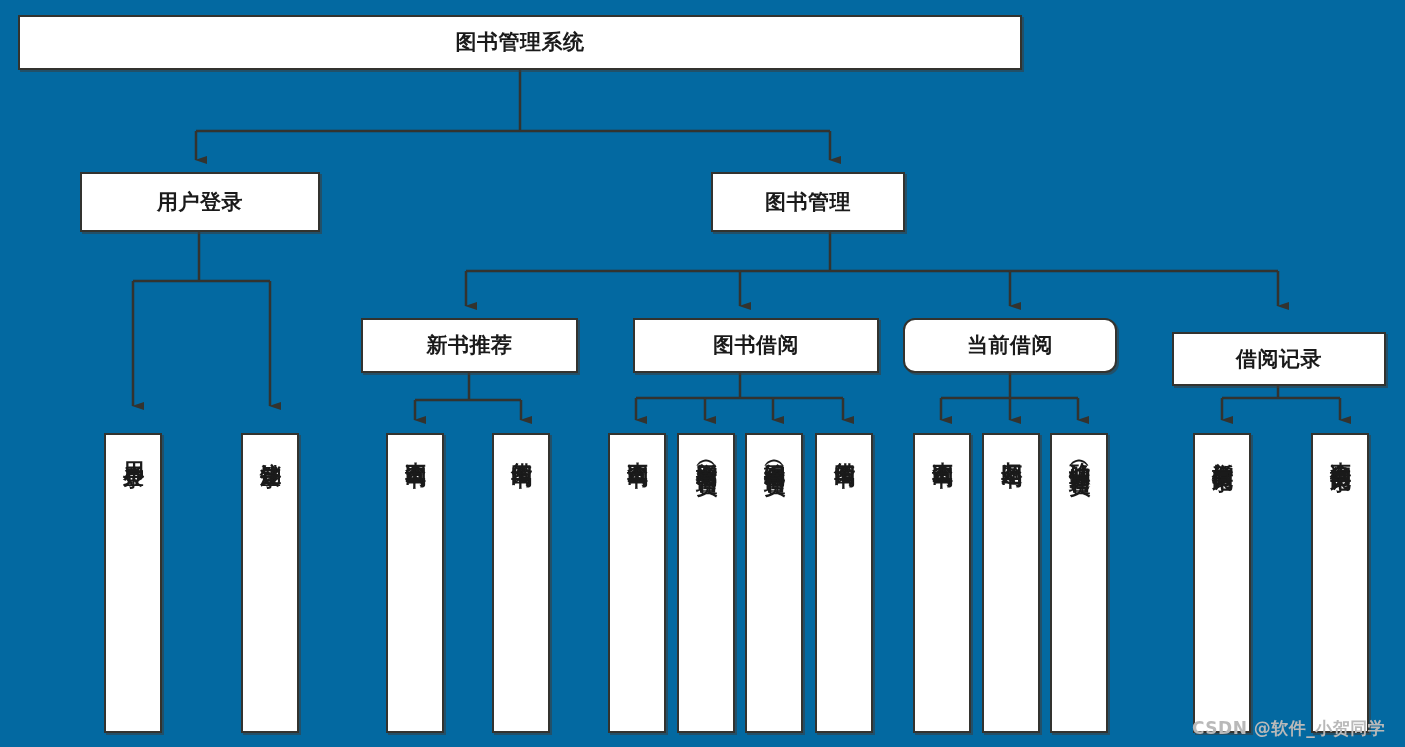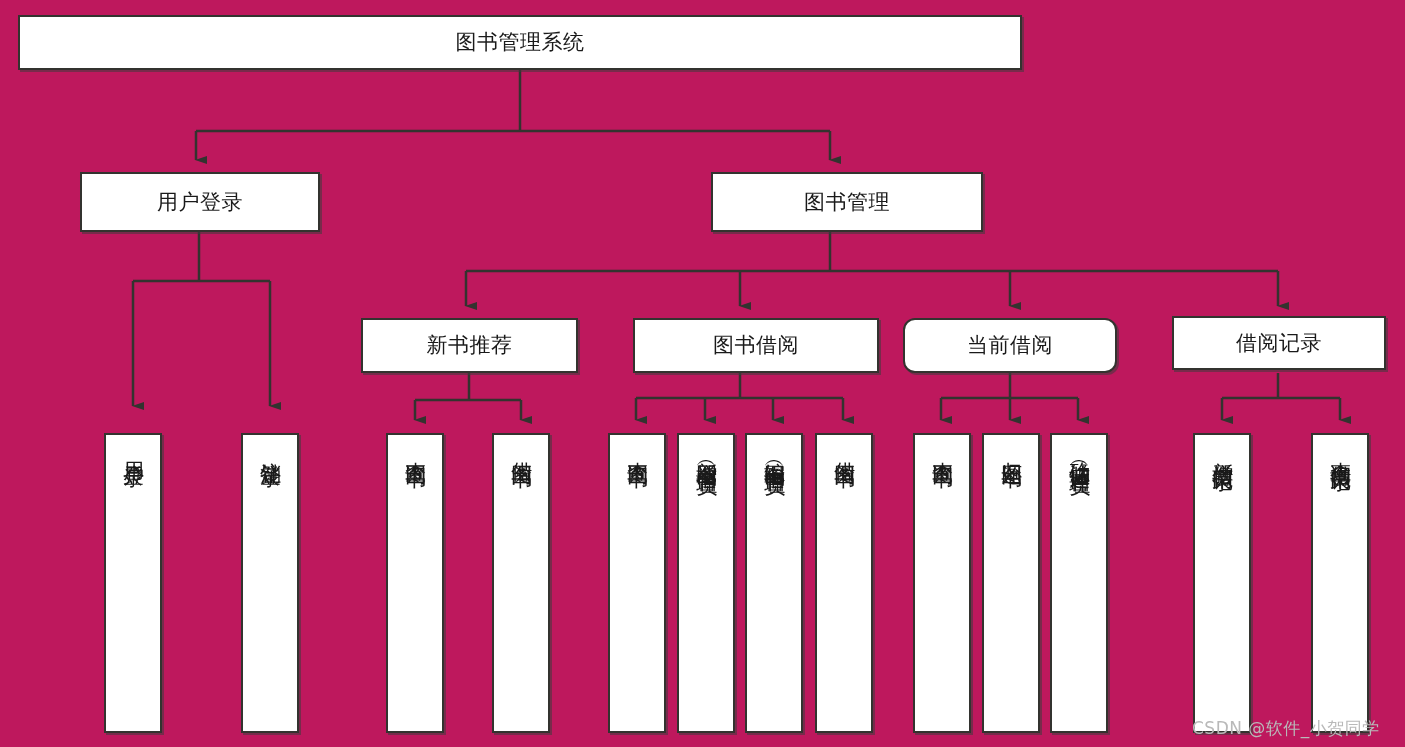--- a/index.html
+++ b/index.html
@@ -8,22 +8,23 @@
     padding: 0;
     background: #ffffff;
   }
   body {
     font-family: "DejaVu Sans", "Liberation Sans", sans-serif;
   }
   #canvas {
     position: relative;
     width: 1405px;
     height: 747px;
-    background: #be185d;
+    background: #0369a1;
     overflow: hidden;
+    font-weight: bold;
   }
   svg.edges {
     position: absolute;
     left: 0;
     top: 0;
     width: 1405px;
     height: 747px;
     pointer-events: none;
   }
   .node {
@@ -121,34 +122,34 @@
     </g>
   </svg>
 
   <div class="node" style="left:18px; top:15px; width:1004px; height:55px;">
     <span class="label">图书管理系统</span>
   </div>
 
   <div class="node" style="left:80px; top:172px; width:240px; height:60px;">
     <span class="label">用户登录</span>
   </div>
-  <div class="node" style="left:711px; top:172px; width:272px; height:60px;">
+  <div class="node" style="left:711px; top:172px; width:194px; height:60px;">
     <span class="label">图书管理</span>
   </div>
 
   <div class="node" style="left:361px; top:318px; width:217px; height:55px;">
     <span class="label">新书推荐</span>
   </div>
   <div class="node" style="left:633px; top:318px; width:246px; height:55px;">
     <span class="label">图书借阅</span>
   </div>
   <div class="node" style="left:903px; top:318px; width:214px; height:55px;border-radius:12px;">
     <span class="label">当前借阅</span>
   </div>
-  <div class="node" style="left:1172px; top:316px; width:214px; height:54px;">
+  <div class="node" style="left:1172px; top:332px; width:214px; height:54px;">
     <span class="label">借阅记录</span>
   </div>
 
   <div class="node vertical" style="left:104px; top:433px; width:58px; height:300px;">
     <span class="label">用户登录</span>
   </div>
   <div class="node vertical" style="left:241px; top:433px; width:58px; height:300px;">
     <span class="label">注销登录</span>
   </div>
 

